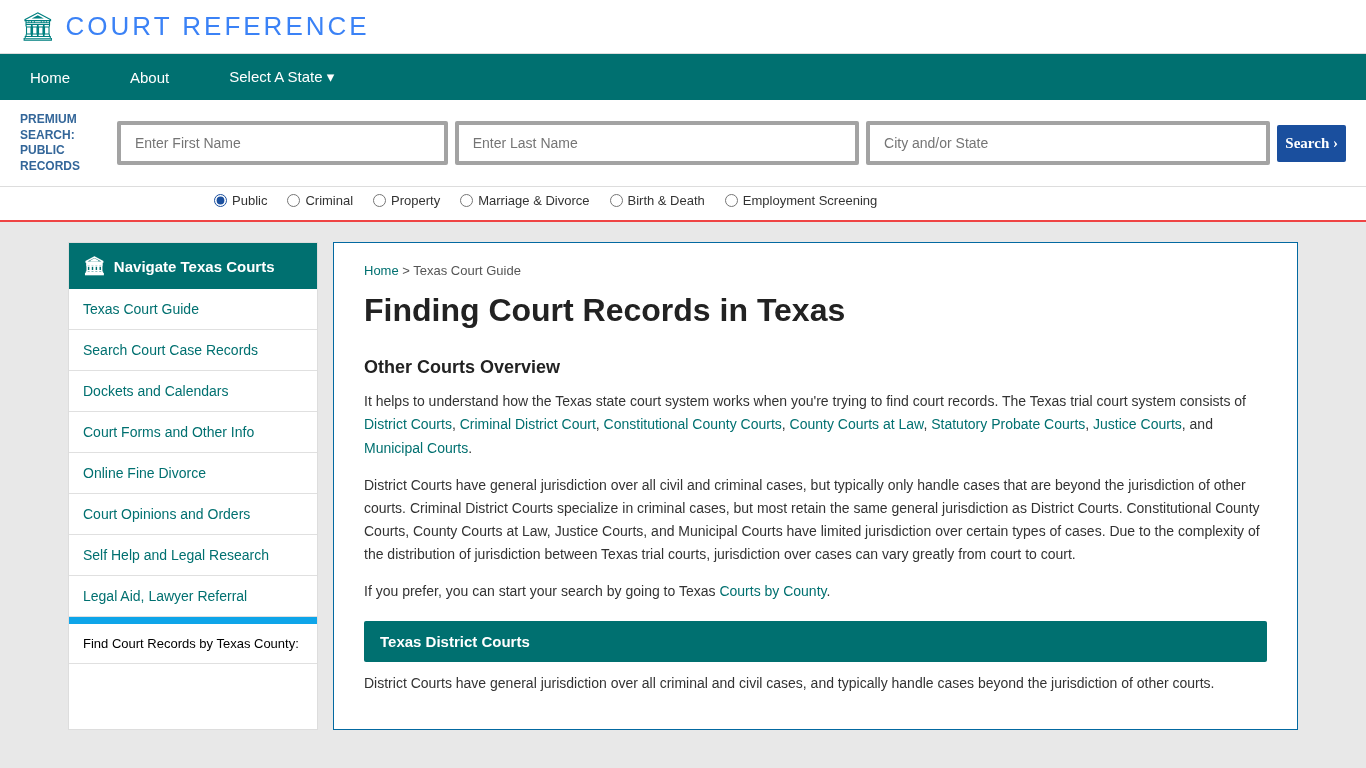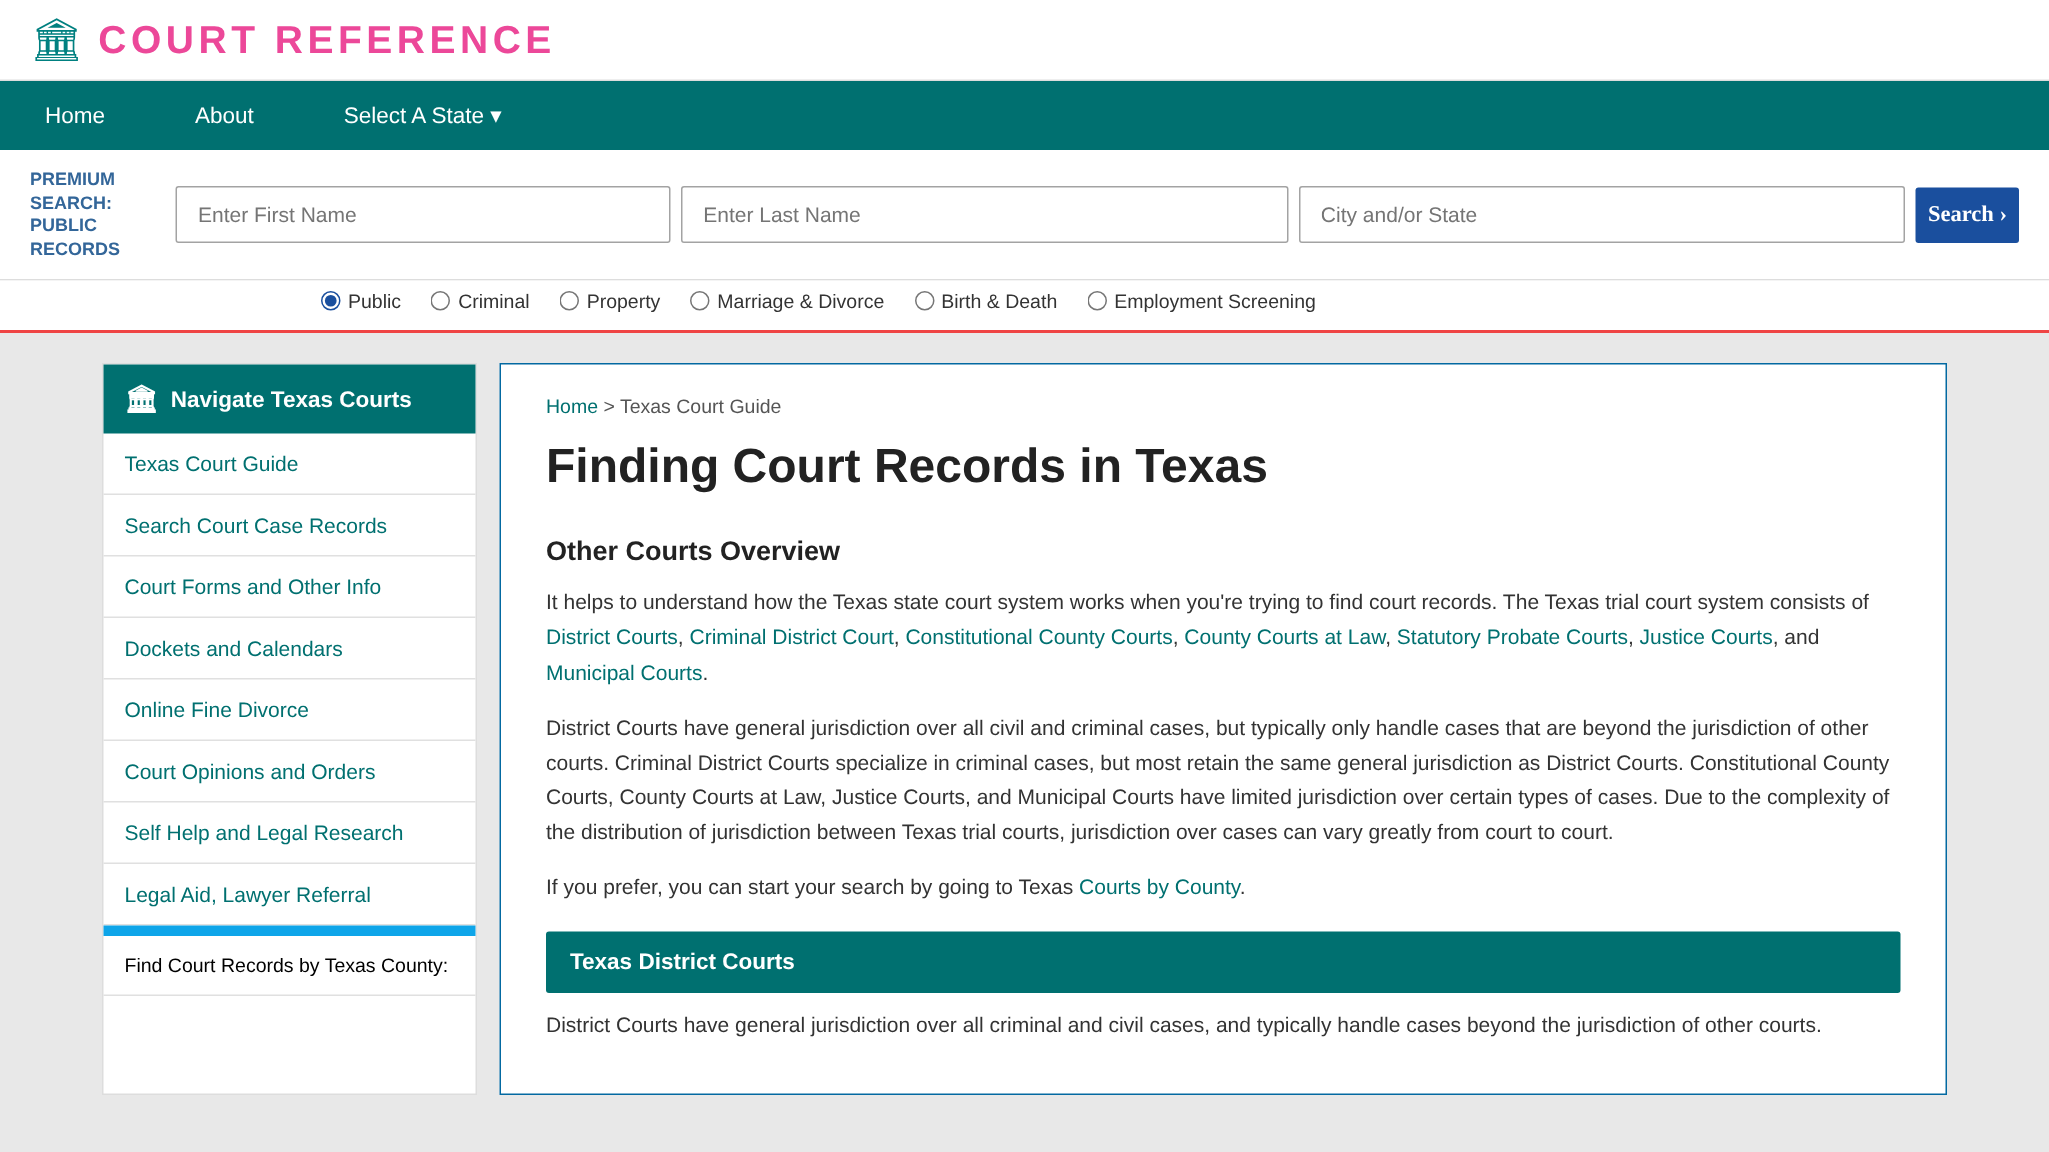--- a/index.html
+++ b/index.html
@@ -1,30 +1,30 @@
 <!DOCTYPE html>
 <html><head>
   <meta charset="utf-8">
   <style>
     * { box-sizing: border-box; margin: 0; padding: 0; }
     body { font-family: Arial, sans-serif; font-size: 14px; background: #e8e8e8; color: #333; }
 
     
     #header { background: #fff; padding: 10px 20px; display: flex; align-items: center; border-bottom: 1px solid #ddd; }
     #header .logo-icon { color: #008080; font-size: 28px; margin-right: 10px; }
-    #header .logo-text { font-size: 26px; font-weight: bold; color: #ec4899; letter-spacing: 3px; text-transform: uppercase; }
+    #header .logo-text { font-size: 26px; font-weight: normal; color: #3b82f6; letter-spacing: 3px; text-transform: uppercase; }
 
     
     #nav { background: #007070; display: flex; align-items: stretch; }
     #nav .nav-item { color: #fff; padding: 14px 30px; font-size: 15px; cursor: pointer; display: flex; align-items: center; gap: 5px; }
 
     
     #search-bar { background: #fff; padding: 12px 20px; border-bottom: 1px solid #ddd; display: flex; align-items: center; gap: 7px; }
     #search-bar .premium-label { color: #336699; font-size: 12px; font-weight: bold; line-height: 1.3; max-width: 90px; }
-    #search-bar input { border: 1px solid #a3a3a3; padding: 10px 14px; font-size: 14px; flex: 1; color: #999; border-radius: 2px; }
+    #search-bar input { border: 4px solid #a3a3a3; padding: 10px 14px; font-size: 14px; flex: 1; color: #999; border-radius: 2px; }
     #search-bar input:first-of-type { flex: 0.8; }
     #search-bar .search-btn { background: #1a4f9e; color: #fff; border: none; padding: 10px 8px; font-size: 15px; font-weight: bold; cursor: pointer; border-radius: 2px; white-space: nowrap; display: flex; align-items: center; gap: 6px; font-family: Liberation Serif, serif; }
 
     
     #radio-row { background: #fff; padding: 6px 20px 12px 214px; display: flex; align-items: flex-start; gap: 20px; border-bottom: 2px solid #ef4444; }
     #radio-row label { display: flex; align-items: center; gap: 5px; font-size: 13px; color: #333; cursor: pointer; }
     #radio-row input[type=radio] { accent-color: #1a4f9e; }
 
     
     #main { display: flex; max-width: 1230px; margin: 20px auto; gap: 0; background: transparent; }
@@ -104,24 +104,24 @@
       <span class="icon">🏛</span>
       <span>Navigate Texas Courts</span>
     </div>
     <div class="sidebar-item">
       <a href="#">Texas Court Guide</a>
     </div>
     <div class="sidebar-item">
       <a href="#">Search Court Case Records</a>
     </div>
     <div class="sidebar-item">
-      <a href="#">Court Forms and Other Info</a>
+      <a href="#">Dockets and Calendars</a>
     </div>
     <div class="sidebar-item">
-      <a href="#">Dockets and Calendars</a>
+      <a href="#">Court Forms and Other Info</a>
     </div>
     <div class="sidebar-item">
       <a href="#">Online Fine Divorce</a>
     </div>
     <div class="sidebar-item">
       <a href="#">Court Opinions and Orders</a>
     </div>
     <div class="sidebar-item">
       <a href="#">Self Help and Legal Research</a>
     </div>

